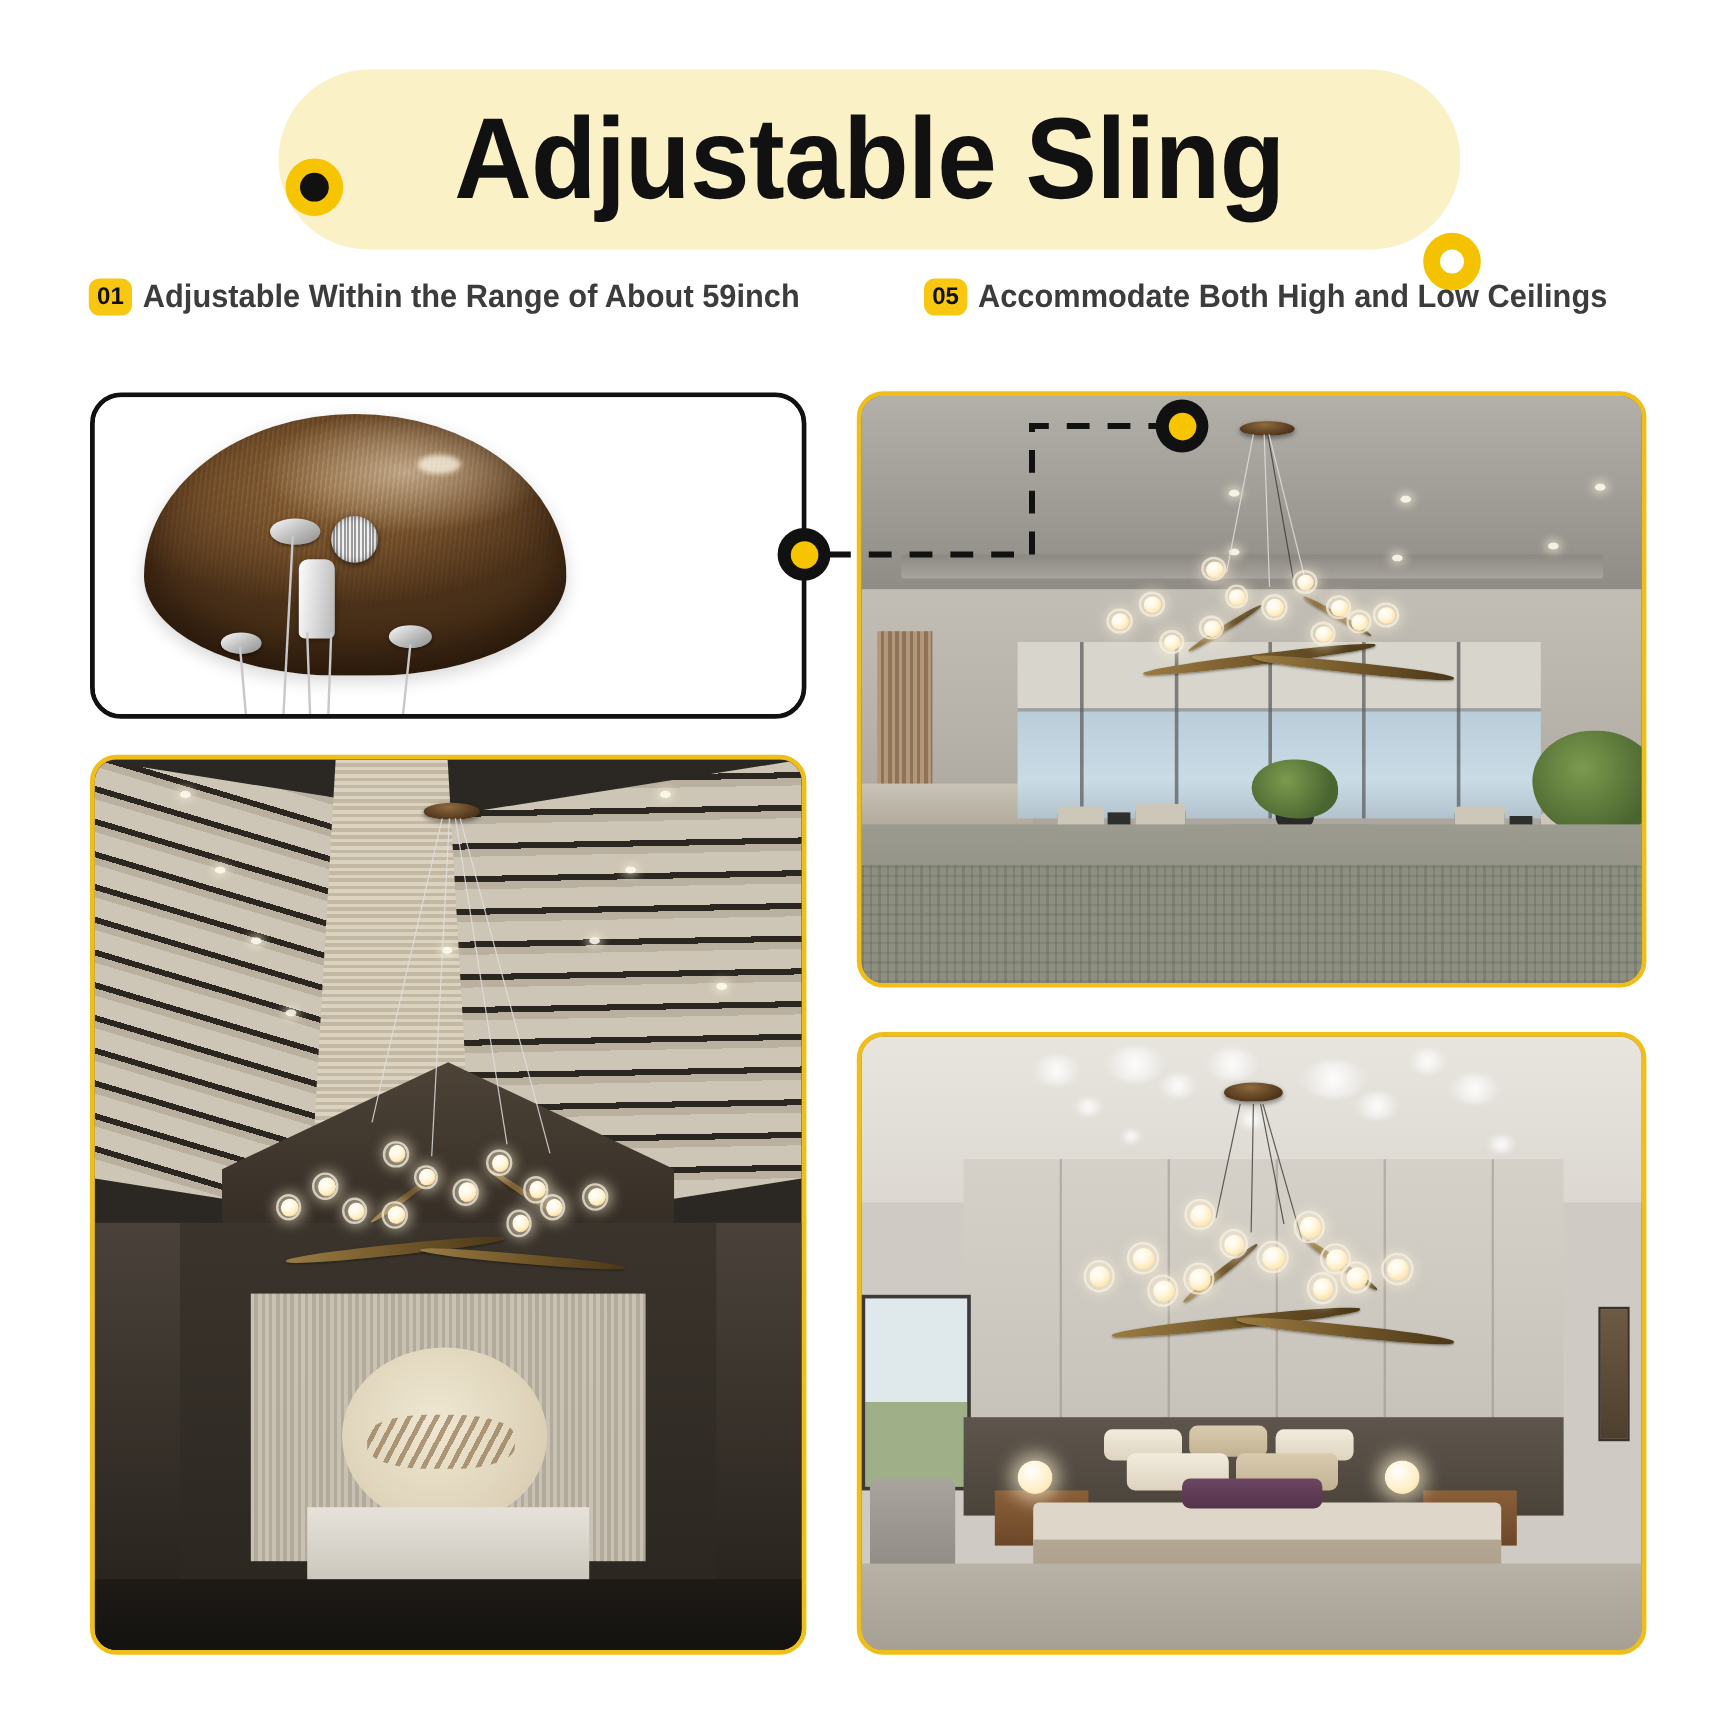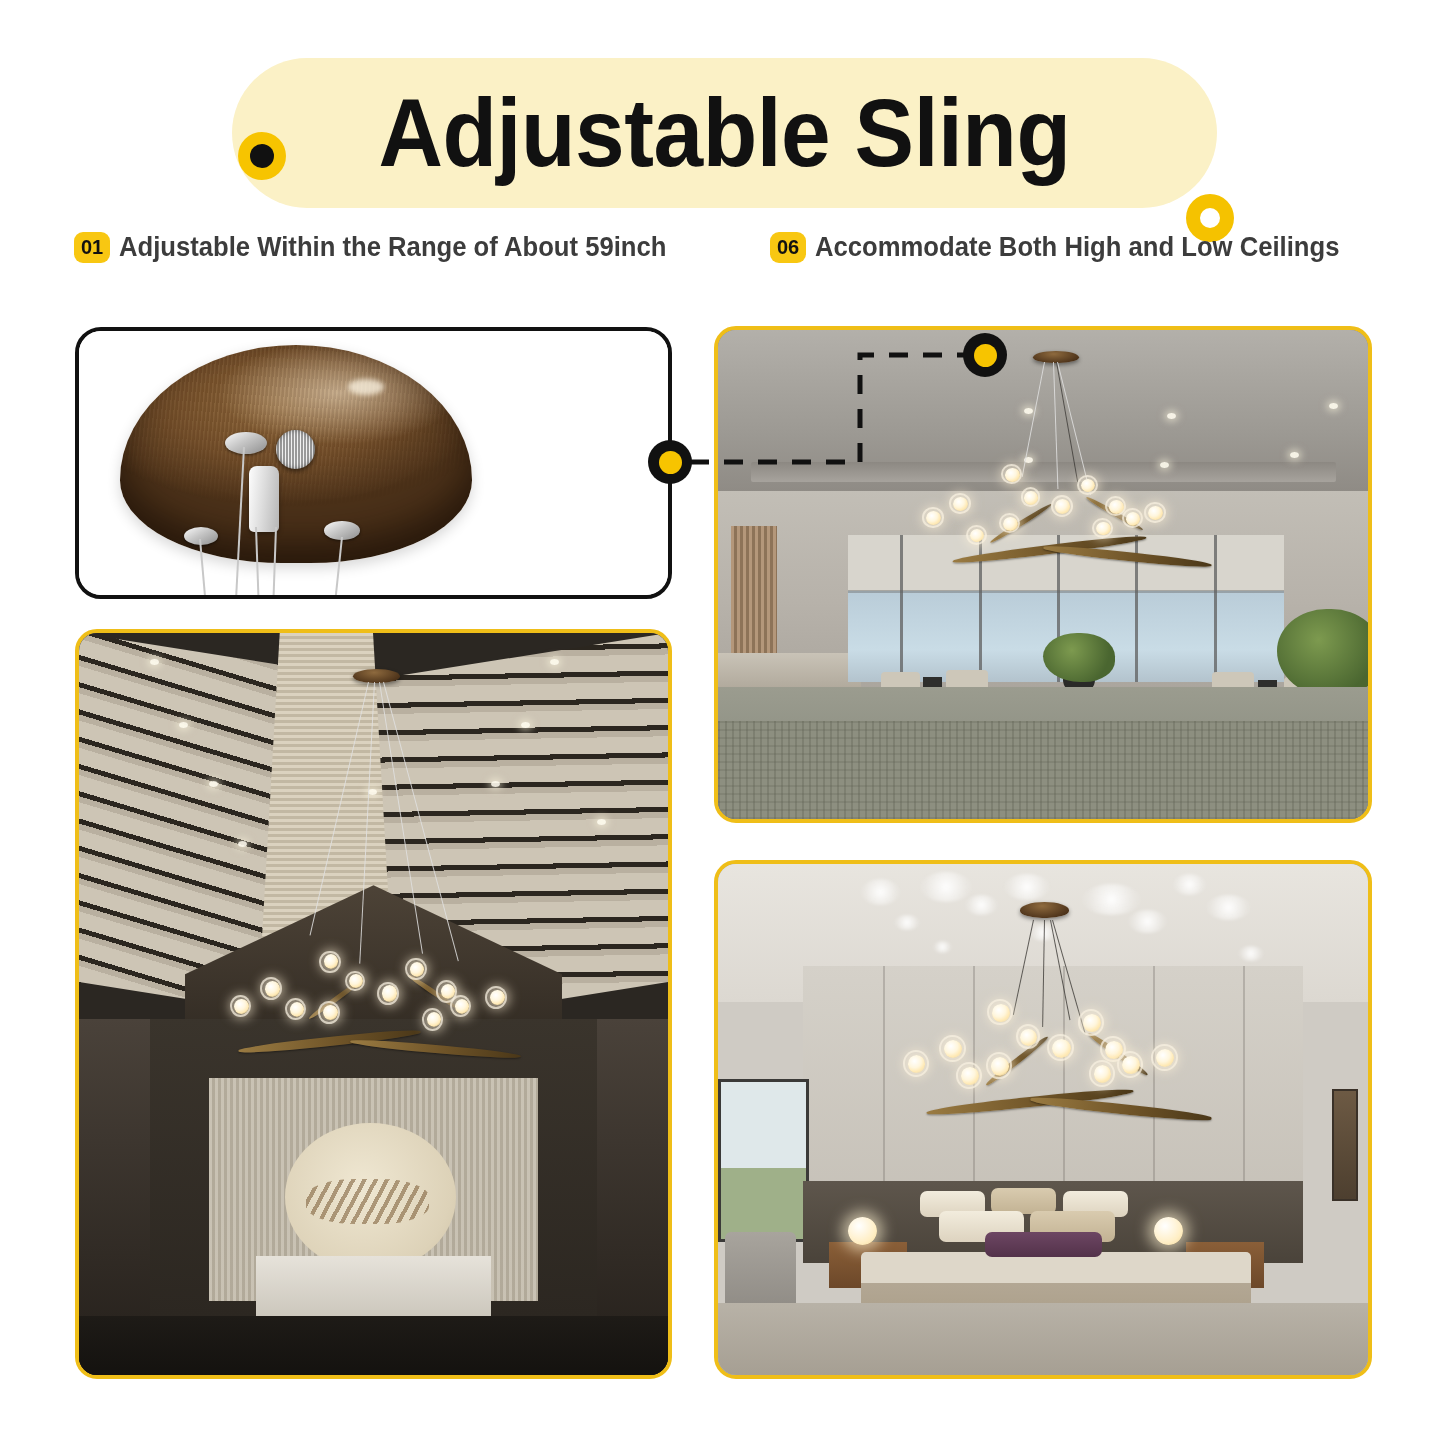--- a/index.html
+++ b/index.html
@@ -348,21 +348,21 @@
   <div class="banner-title">Adjustable Sling</div>
   <div class="dot-left"></div>
   <div class="dot-right"></div>
 </div>
 
 <div class="cap cap-01">
   <span class="badge">01</span>
   <span class="cap-text">Adjustable Within the Range of About 59inch</span>
 </div>
 <div class="cap cap-02">
-  <span class="badge">06</span>
+  <span class="badge">05</span>
   <span class="cap-text">Accommodate Both High and Low Ceilings</span>
 </div>
 
 <div class="panel panel-outline" id="p-canopy">
   <div class="scene canopy-scene">
     <div class="canopy-dome">
       <div class="grain"></div>
       <div class="gloss"></div>
     </div>
     <div class="screw" style="left:146px;top:101px;width:42px;height:22px;"></div>

